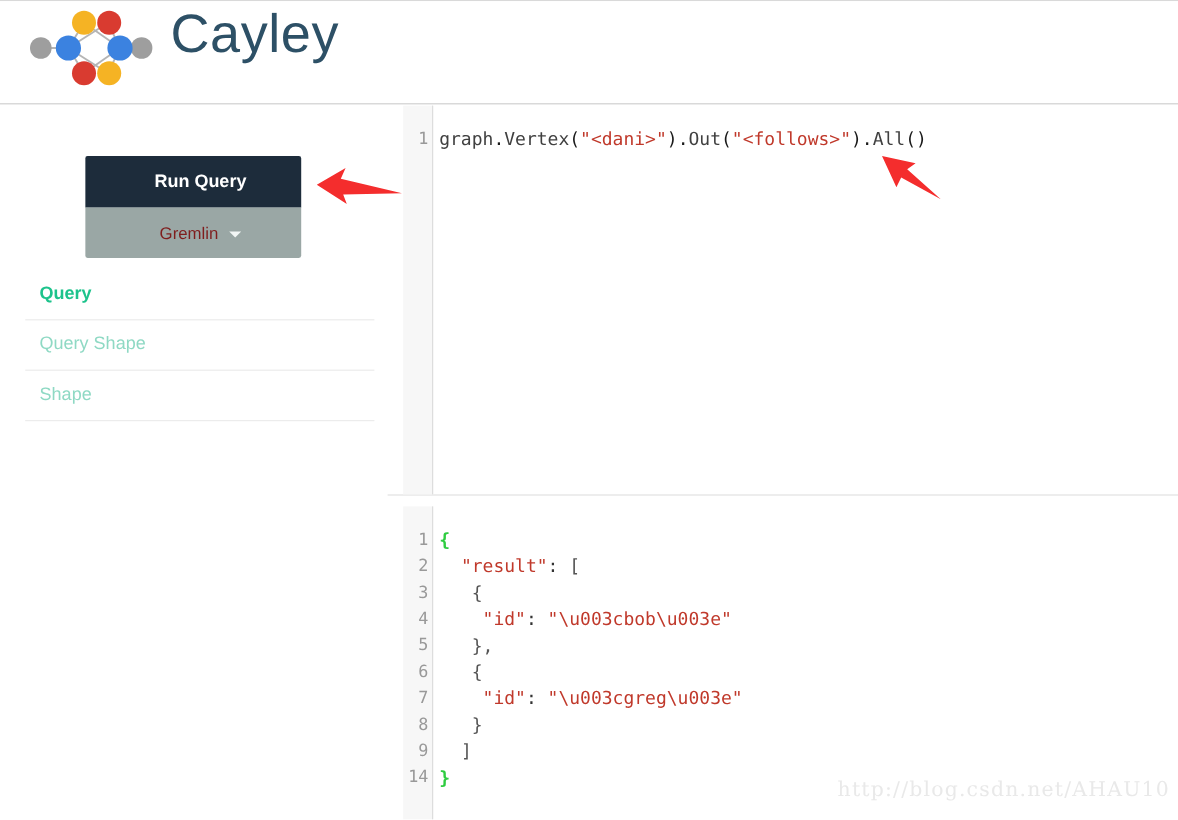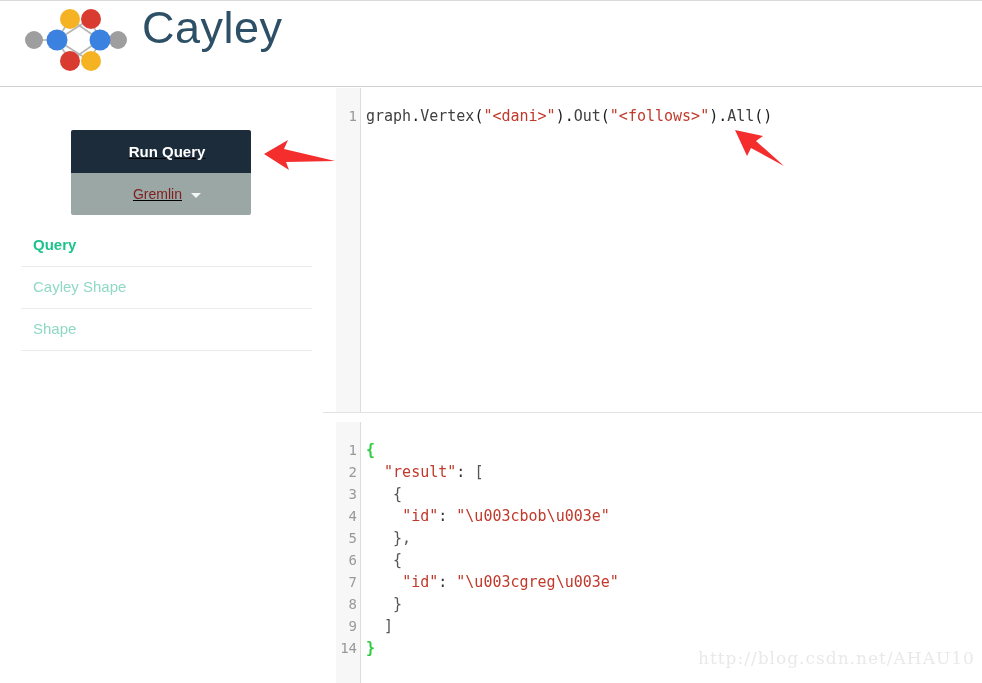--- a/index.html
+++ b/index.html
@@ -67,21 +67,20 @@
     background: #ffffff;
   }
 
   .btn-group {
     position: absolute;
     left: 71px;
     top: 42px;
     width: 180px;
     border-radius: 2px;
     overflow: hidden;
-    text-decoration: underline;
   }
   .run-query-btn {
     display: block;
     width: 192px;
     height: 43px;
     line-height: 43px;
     text-align: center;
     background: #1d2c3b;
     color: #ffffff;
     font-size: 15px;
@@ -260,21 +259,21 @@
 
 <div class="left-col">
 
   <div class="btn-group">
     <button class="run-query-btn">Run Query</button>
     <button class="lang-btn"><span>Gremlin</span><span class="caret"></span></button>
   </div>
 
   <div class="nav-list">
     <a class="nav-item active" href="#">Query</a>
-    <a class="nav-item" href="#">Cayley Shape</a>
+    <a class="nav-item" href="#">Query Shape</a>
     <a class="nav-item" href="#">Shape</a>
   </div>
 
 </div>
 
 <div class="editor-query">
   <div class="cm">
     <div class="gutter"></div>
     <div class="gutter-nums" id="q-nums">
         <div>1</div>

